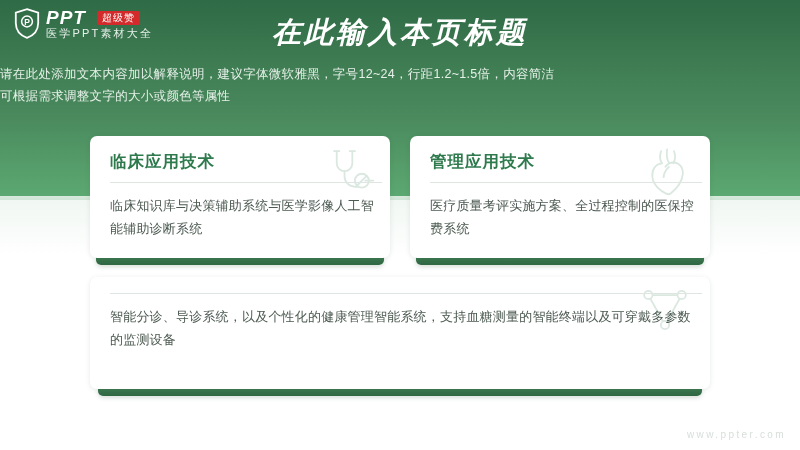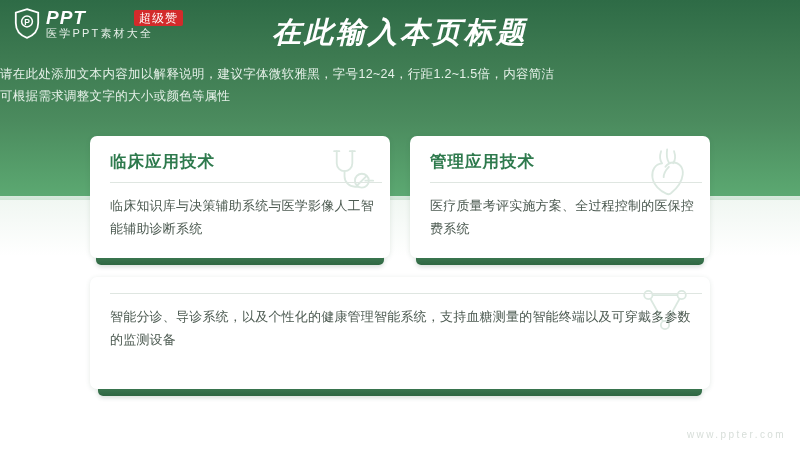--- a/index.html
+++ b/index.html
@@ -39,36 +39,35 @@
     display: flex; align-items: center; gap: 6px;
     z-index: 12;
   }
   .shield {
     width: 26px; height: 31px;
     position: relative;
     flex: 0 0 auto;
   }
   .shield svg { display:block; }
   .logo-texts { display:flex; flex-direction: column; gap: 1px; }
-  .logo-row1 { display:flex; align-items:center; gap:20px; }
+  .logo-row1 { display:flex; align-items:center; gap:11px; }
   .logo-ppt {
     font-size: 19px; font-weight: 700; font-style: italic;
     color: #ffffff; letter-spacing: 1px; line-height: 1;
     font-family: "Liberation Sans", sans-serif;
   }
   .logo-badge {
     background: #d32b2b;
     color: #ffffff;
-    font-size: 12px;
+    font-size: 10px;
     padding: 2px 5px 2px 5px;
     border-radius: 2px;
     line-height: 1;
     letter-spacing: 1px;
     white-space: nowrap;
-    margin-left: 28px;
   }
   .logo-sub {
     font-size: 11px;
     color: #e8f0ea;
     letter-spacing: 2.2px;
     line-height: 1;
     white-space: nowrap;
   }
 
   

